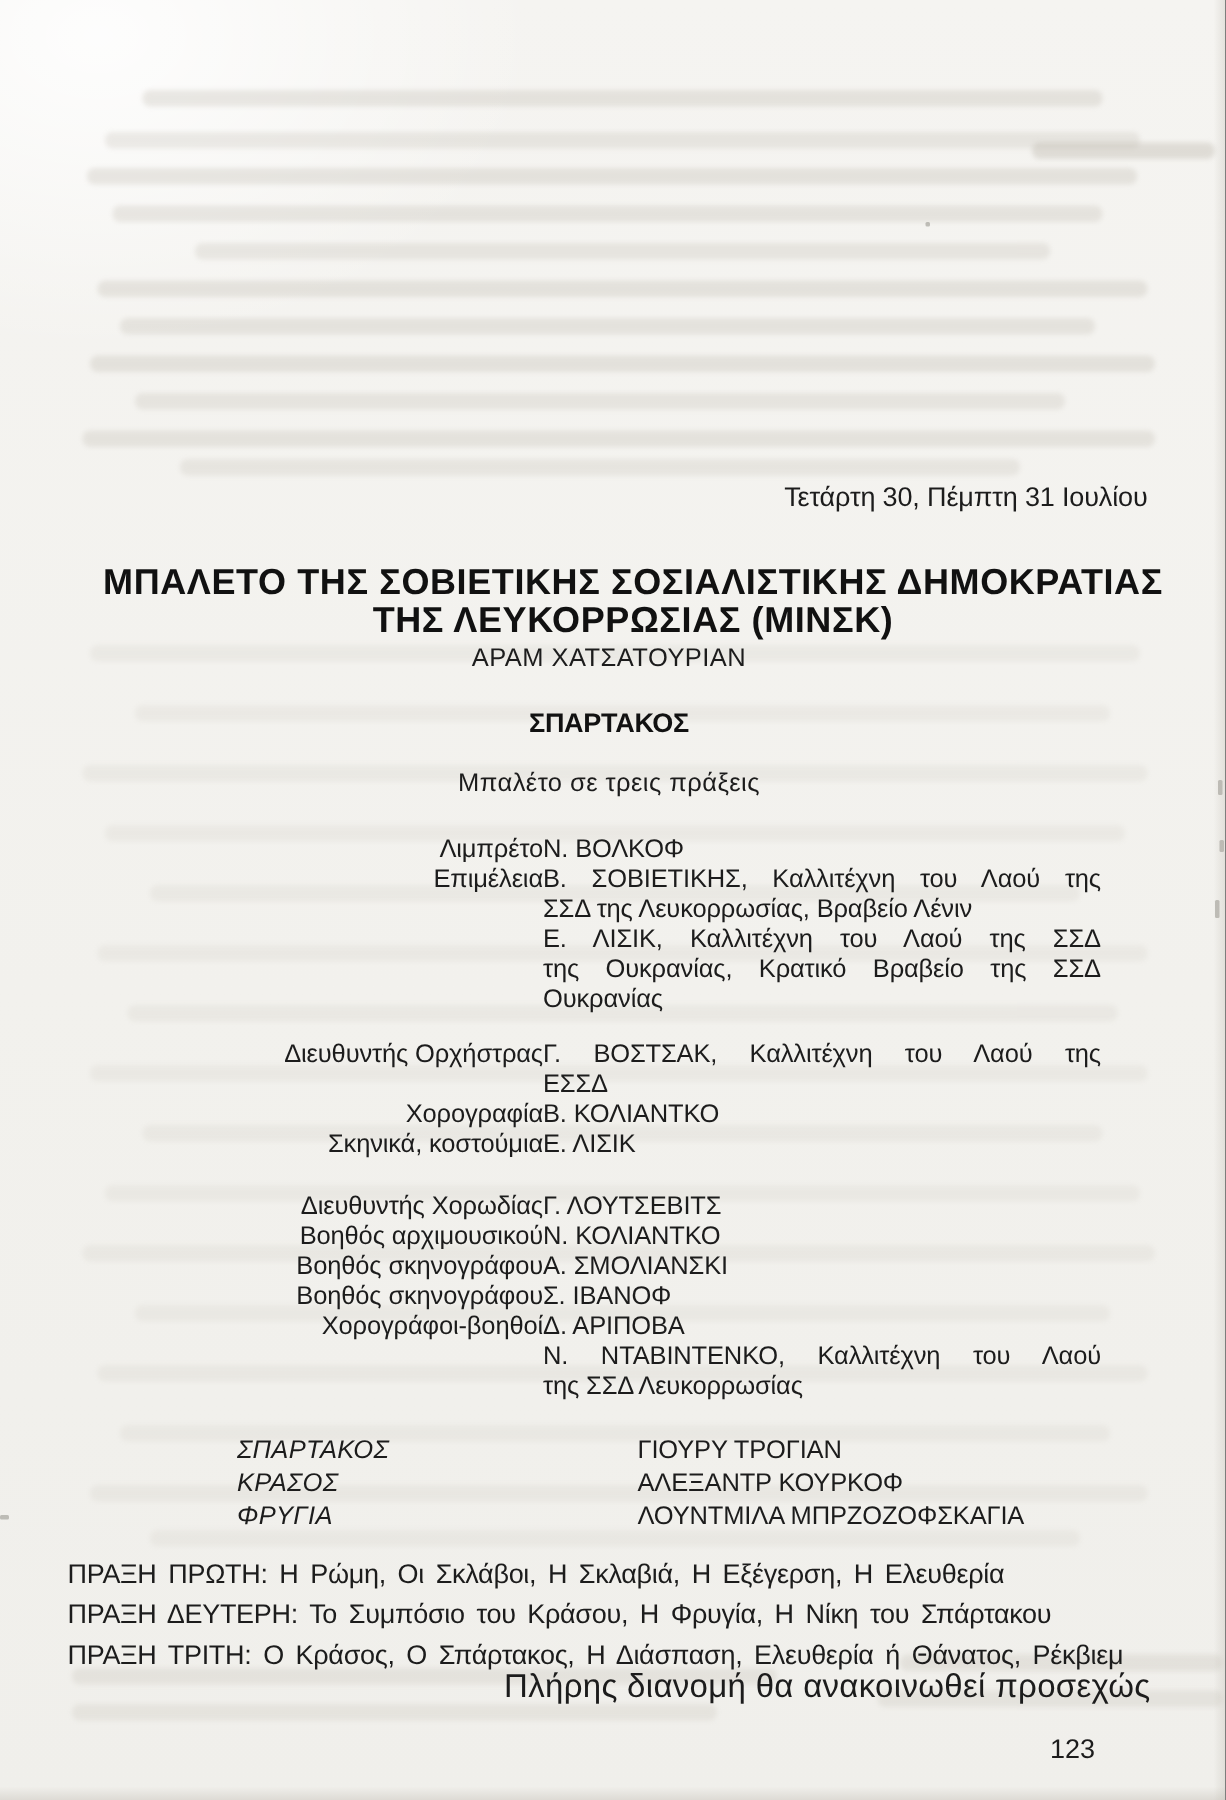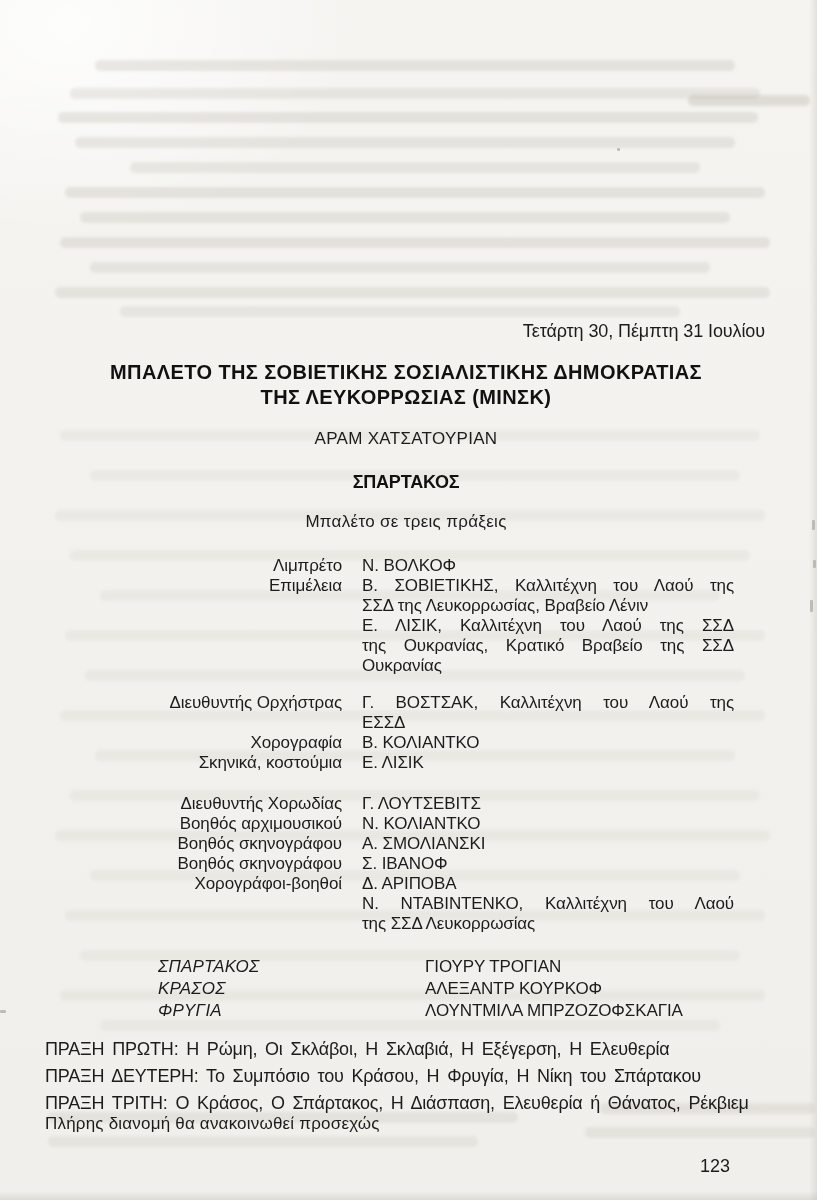--- a/index.html
+++ b/index.html
@@ -25,22 +25,22 @@
   .edge-right{position:absolute;top:0;right:0;width:8px;height:100%;
     background:linear-gradient(270deg, rgba(186,181,171,.30), rgba(186,181,171,0));}
   .edge-bottom{position:absolute;bottom:0;left:0;width:100%;height:9px;
     background:linear-gradient(0deg, rgba(186,181,171,.35), rgba(186,181,171,0));}
 
   .date-line{
     position:absolute;top:321px;right:52px;
     font-size:18px;line-height:20px;letter-spacing:-.1px;
   }
   .title{
-    position:absolute;top:360px;left:45px;width:722px;margin:0;
-    text-align:center;font-size:20px;font-weight:bold;color:#111;
+    position:absolute;top:360px;left:45px;width:722px;margin:16px;
+    text-align:center;font-size:24px;font-weight:bold;color:#111;
     line-height:25px;letter-spacing:.4px;
   }
   .title .tl{display:block;white-space:nowrap;}
   .composer{
     position:absolute;top:429px;left:45px;width:722px;
     text-align:center;font-size:17px;line-height:20px;letter-spacing:.3px;
   }
   .work-title{
     position:absolute;top:471px;left:45px;width:722px;
     text-align:center;font-size:18px;font-weight:bold;color:#111;
@@ -54,21 +54,21 @@
   .credits{
     position:absolute;top:556px;left:45px;width:722px;
     font-size:17px;line-height:20px;letter-spacing:-.1px;
   }
   .grp{margin-top:0;}
   .grp.g2{margin-top:17px;}
   .grp.g3{margin-top:21px;}
   .crow{display:flex;align-items:flex-start;}
   .clabel{
     width:317px;min-width:317px;box-sizing:border-box;
-    padding-right:20px;text-align:right;
+    text-align:right;
   }
   .cvalues{width:372px;}
   .vline{text-align:left;}
   .vline.just{text-align:justify;text-align-last:justify;}
 
   .cast{
     position:absolute;top:956px;left:45px;width:722px;
     font-size:17px;line-height:22px;letter-spacing:-.1px;
   }
   .cast-row{display:flex;}
@@ -77,21 +77,21 @@
     padding-left:113px;font-style:italic;letter-spacing:.2px;
   }
   .cast-performer{flex:1;}
 
   .acts{
     position:absolute;top:1036px;left:45px;width:727px;
     font-size:18px;line-height:27px;letter-spacing:-.2px;word-spacing:3px;
   }
   .footer-note{
     position:absolute;top:1114px;left:45px;width:722px;
-    text-align:left;font-size:17px;line-height:20px;letter-spacing:.2px;
+    text-align:right;font-size:22px;line-height:20px;letter-spacing:.2px;
   }
   .page-number{
     position:absolute;top:1156px;right:87px;
     font-size:18px;line-height:20px;
   }
 </style>
 </head>
 <body>
 
 <div class="page">

